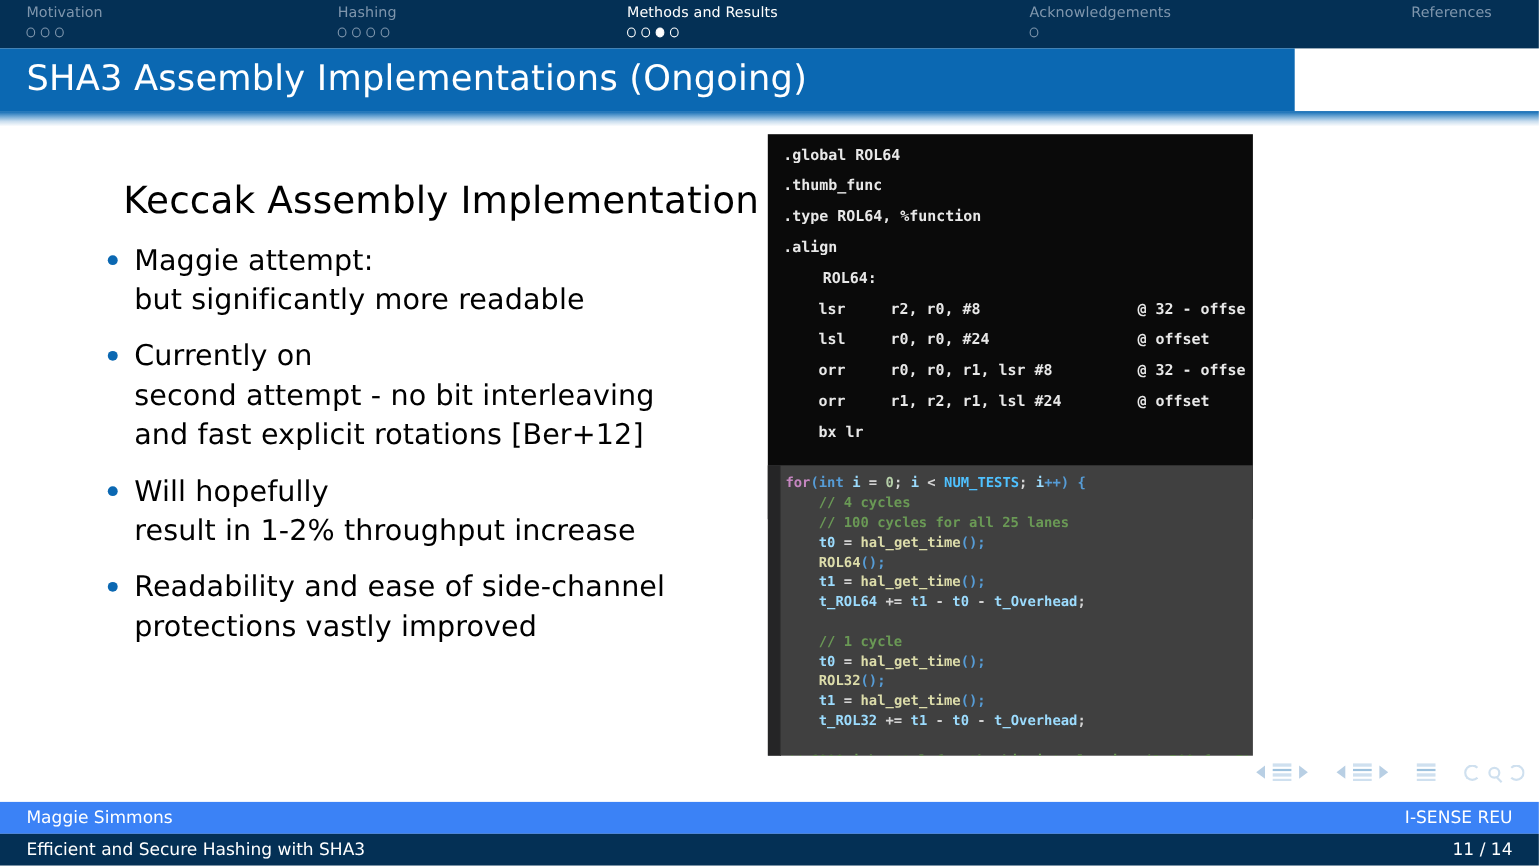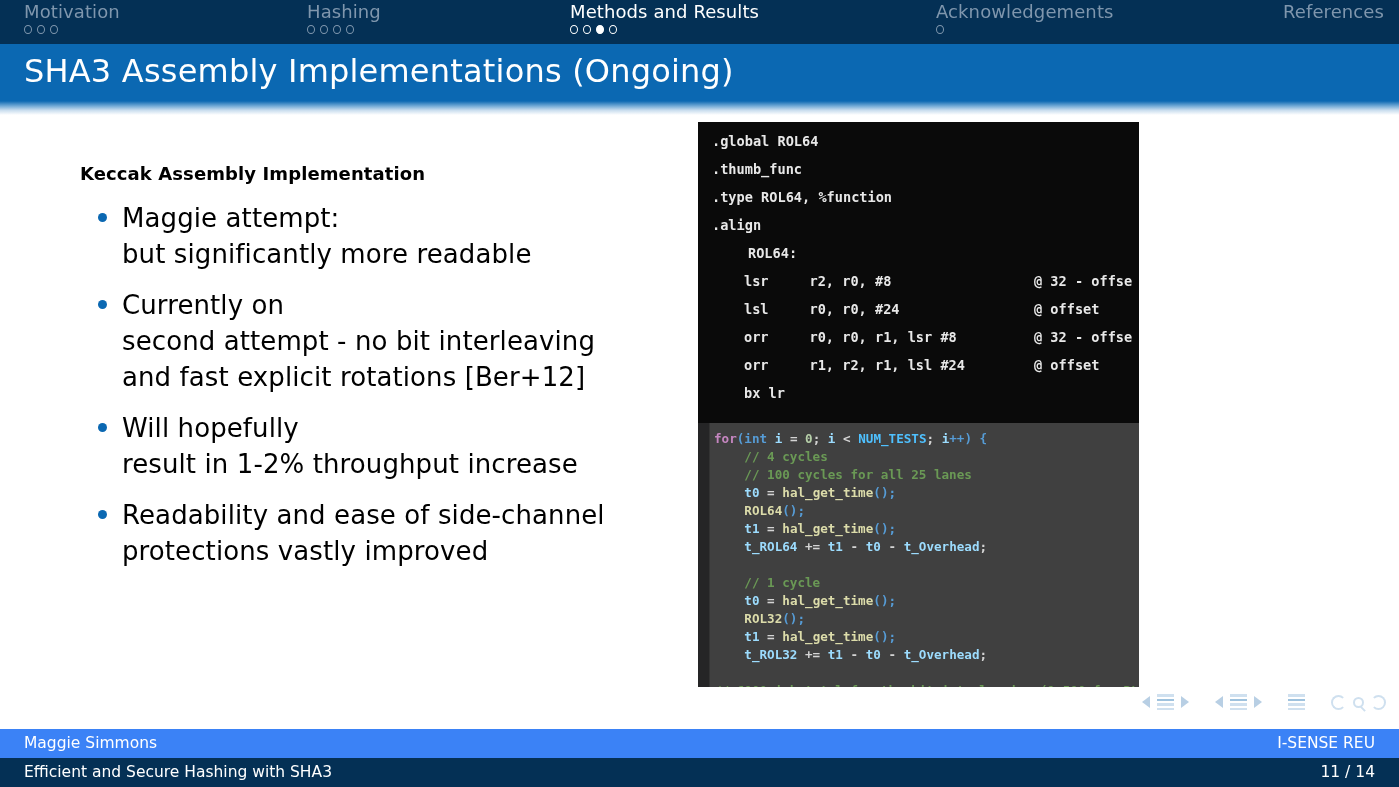--- a/index.html
+++ b/index.html
@@ -21,21 +21,21 @@
     width: 1399px; height: 44px;
     background: #043055;
     display: flex;
     align-items: flex-start;
   }
   .nav-section {
     position: absolute;
     top: 2px;
   }
   .nav-label {
-    font-size: 18px;
+    font-size: 13px;
     line-height: 19px;
     color: #7f96ad;
     white-space: nowrap;
     letter-spacing: .1px;
   }
   .nav-section.active .nav-label { color: #ffffff; }
   .nav-dots {
     margin-top: 4px;
     display: flex;
     gap: 5px;
@@ -46,21 +46,21 @@
     border-radius: 50%;
     border: 1.4px solid #7f96ad;
     background: transparent;
   }
   .nav-section.active .dot { border-color: #ffffff; }
   .dot.filled { background: #ffffff; border-color: #ffffff; }
 
   
   .titlebar {
     position: absolute; left: 0; top: 44px;
-    width: 1399px; height: 57px;
+    width: 1177px; height: 57px;
     background: #0b68b2;
   }
   .titlebar-text {
     position: absolute;
     left: 24px; top: 8px;
     font-size: 32px;
     color: #ffffff;
     letter-spacing: .2px;
     white-space: nowrap;
   }
@@ -75,25 +75,26 @@
     position: absolute; left: 0; top: 115px;
     width: 1399px; height: 570px;
   }
 
   .left-col {
     position: absolute;
     left: 80px; top: 48px;
     width: 610px;
   }
   .block-head {
-    font-size: 18px;
-    font-weight: bold;
+    font-size: 34px;
+    font-weight: normal;
     color: #000000;
     letter-spacing: .1px;
     margin-bottom: 16px;
+    text-align: right;
   }
   ul.bullets { list-style: none; }
   ul.bullets > li {
     position: relative;
     padding-left: 42px;
     margin-bottom: 15px;
   }
   ul.bullets > li::before {
     content: "";
     position: absolute;

